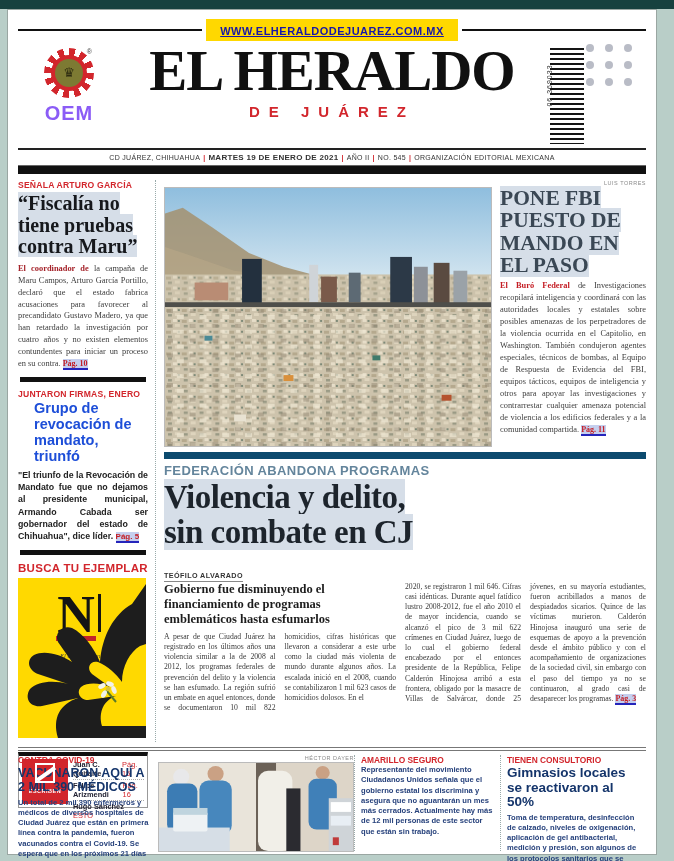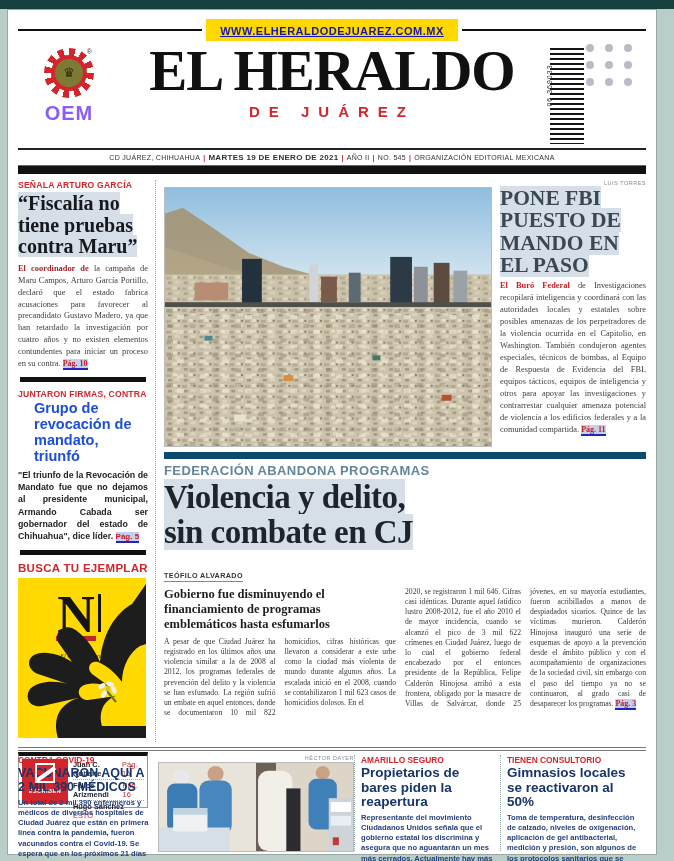--- a/index.html
+++ b/index.html
@@ -72,21 +72,21 @@
   .cityphoto { width:328px; height:260px; border:1px solid #bbb; }
   .fbi { flex:1; padding-left:8px; }
   .fbi-head { font-family:"Liberation Serif", serif; font-weight:bold; font-size:21.5px; line-height:1.04; color:#3a4754; margin-bottom:4px; }
   .fbi-body { font-family:"Liberation Serif", serif; font-size:8.4px; line-height:1.42; text-align:justify; color:#414141; }
 
   
   .mainstory { margin-top:5px; border-top:7px solid #0c4a6e; padding-top:4px; }
   .ms-kicker { color:#64859c; font-weight:bold; font-size:13px; letter-spacing:.4px; }
   .ms-head { font-family:"Liberation Serif", serif; font-weight:bold; font-size:33px; line-height:1.07; color:#1d242c; margin:2px 0 13px 0; letter-spacing:-.5px; }
   .byline { display:inline-block; font-weight:bold; font-size:7.2px; color:#333; border-bottom:1px solid #888; padding-bottom:1px; letter-spacing:.4px; }
-  .cols { display:flex; margin-top:5px; }
+  .cols { display:flex; }
   .colgroup { width:50%; }
   .colgroup.first { padding-right:9px; }
   .deck { font-family:"Liberation Serif", serif; font-weight:bold; font-size:12.5px; line-height:1.2; color:#1d1d1d; margin-bottom:5px; }
   .twocol { columns:2; column-gap:9px; font-family:"Liberation Serif", serif; font-size:7.7px; line-height:1.33; text-align:justify; color:#3a3a3a; }
 
   
   .hr2 { height:4px; border-top:1px solid #777; border-bottom:1px solid #777; margin-top:5px; }
   .bottomrow { display:flex; margin-top:4px; height:96px; }
   .b-sec { padding:0 6px; }
   .b-sec.first { width:140px; padding-left:0; }
@@ -157,21 +157,21 @@
         <p class="s1-body">
           <span class="lead-red">El coordinador de</span>
           <span>la campaña de Maru Campos, Arturo García Portillo, declaró que el estado fabrica acusaciones para favorecer al precandidato Gustavo Madero, ya que han retardado la investigación por cuatro años y no existen elementos contundentes para iniciar un proceso en su contra.</span>
           <span class="pageref">Pág. 10</span>
         </p>
       </div>
 
       <div class="divider"></div>
 
       <div>
-        <div class="kicker">JUNTARON FIRMAS, CONTRA</div>
+        <div class="kicker">JUNTARON FIRMAS, ENERO</div>
         <div class="s2-head">Grupo de revocación de mandato, triunfó</div>
         <p class="s2-body">
           <span>"El triunfo de la Revocación de Mandato fue que no dejamos al presidente municipal, Armando Cabada ser gobernador del estado de Chihuahua", dice líder.</span>
           <span class="pageref">Pág. 5</span>
         </p>
       </div>
 
       <div class="divider"></div>
 
       <div>
@@ -328,21 +328,20 @@
         <rect x="14" y="46" width="34" height="7" fill="#bfd4de"></rect>
         <rect x="168" y="36" width="24" height="54" fill="#cfd4d8"></rect>
         <rect x="170" y="40" width="20" height="10" fill="#ffffff"></rect>
         <rect x="170" y="54" width="20" height="10" fill="#e8eef4"></rect>
         <rect x="172" y="76" width="6" height="8" fill="#c03a3a"></rect>
       </svg>
     </div>
 
     <div class="b-sec mid">
       <div class="b-kicker">AMARILLO SEGURO</div>
-      <div class="b-head">Propietarios de bares piden la reapertura</div>
       <p class="b-body">
         <span>Representante del movimiento Ciudadanos Unidos señala que el gobierno estatal los discrimina y asegura que no aguantarán un mes más cerrados. Actualmente hay más de 12 mil personas de este sector que están sin trabajo.</span>
         
       </p>
     </div>
 
     <div class="b-sec mid">
       <div class="b-kicker">TIENEN CONSULTORIO</div>
       <div class="b-head">Gimnasios locales se reactivaron al 50%</div>
       <p class="b-body">

